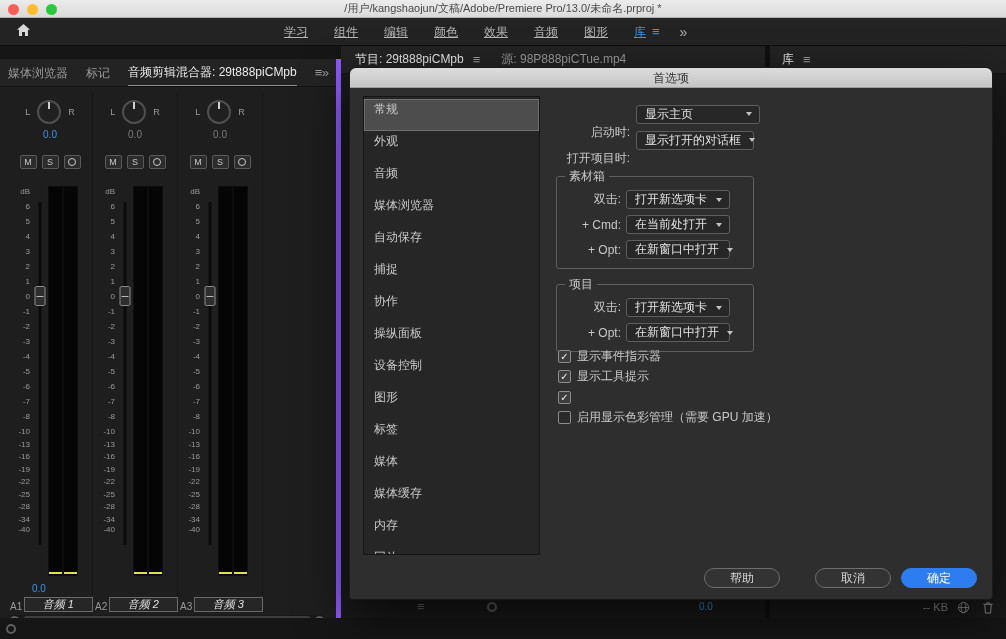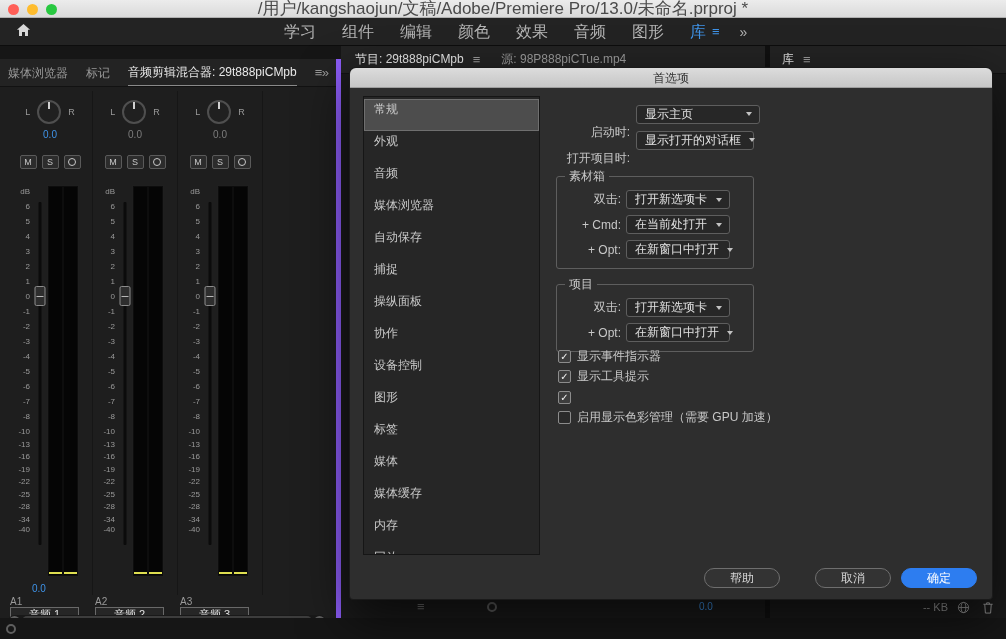--- a/index.html
+++ b/index.html
@@ -10,27 +10,27 @@
   *{margin:0;padding:0;box-sizing:border-box;}
   html,body{width:1006px;height:639px;}
   body{font-family:"Liberation Sans","DejaVu Sans",sans-serif;background:#161616;overflow:hidden;position:relative;color:#ccc;}
   .screen{position:absolute;inset:0;}
 
   
   .mac-titlebar{position:absolute;left:0;top:0;width:100%;height:18px;background:linear-gradient(#ececec,#dadada);border-bottom:1px solid #b0b0b0;}
   .lights{position:absolute;left:8px;top:4px;display:flex;gap:8px;}
   .light{width:11px;height:11px;border-radius:50%;display:block;}
   .light.red{background:#ff5f57}.light.yellow{background:#febc2e}.light.green{background:#28c840}
-  .mac-title{text-align:center;font-size:17px;color:#4a4a4a;line-height:17px;}
+  .mac-title{text-align:center;font-size:11px;color:#4a4a4a;line-height:17px;}
 
   
   .app-toolbar{position:absolute;left:0;top:18px;width:100%;height:28px;background:#232323;border-bottom:1px solid #0d0d0d;display:flex;align-items:center;}
   .home-btn{width:46px;height:100%;display:flex;align-items:center;justify-content:center;}
   .ws-tabs{display:flex;margin-left:225px;align-items:center;}
-  .ws-tab{padding:0 13px;font-size:16px;color:#b4b4b4;line-height:28px;white-space:nowrap;}
+  .ws-tab{padding:0 13px;font-size:12px;color:#b4b4b4;line-height:28px;white-space:nowrap;text-decoration:underline;}
   .ws-tab.active{color:var(--accent-blue);}
   .ws-menu{color:var(--accent-blue);font-size:13px;line-height:28px;margin-left:-7px;}
   .ws-overflow{margin-left:20px;color:#b4b4b4;font-size:14px;}
 
   
   .left-panel{position:absolute;left:0;top:46px;width:341px;height:572px;background:#1e1e1e;border-right:5px solid #8b5cf6;margin-top:13px;}
   .panel-tabs{position:absolute;left:0;top:0;width:100%;height:28px;background:#232323;border-bottom:1px solid #121212;display:flex;align-items:center;padding-left:8px;}
   .p-tab{font-size:12px;color:#999;margin-right:18px;line-height:26px;white-space:nowrap;}
   .p-tab.active{color:#e8e8e8;border-bottom:1px solid #8a8a8a;}
   .p-menu{color:#9a9a9a;font-size:13px;}
@@ -54,23 +54,23 @@
   .t15{height:15px}.t12{height:12.5px}.t10{height:10px}
   .fader-lane{width:14px;position:relative;}
   .fader-groove{position:absolute;left:50%;top:17px;bottom:32px;width:3px;background:#0b0b0b;transform:translateX(-50%);border-radius:1px;}
   .fader-handle{position:absolute;left:50%;top:101px;width:11px;height:20px;transform:translateX(-50%);background:#2e2e2e;border:1px solid #8c8c8c;border-radius:2px;}
   .fader-handle::after{content:"";position:absolute;left:1px;right:1px;top:50%;height:1px;background:#b8b8b8;}
   .meter{width:32px;background:#0d0d0d;border:1px solid #1f1f1f;display:flex;gap:2px;padding:1px;}
   .mbar{flex:1;background:#050505;position:relative;}
   .mbar::after{content:"";position:absolute;left:0;right:0;bottom:1px;height:2px;background:var(--meter-yellow);}
   .level-val{font-size:10px;color:var(--accent-blue);margin-top:6px;padding-left:24px;height:12px;}
   .track-labels{position:absolute;left:8px;top:537px;display:flex;}
-  .tlcell{width:85px;height:16px;display:flex;align-items:flex-start;padding-left:2px;flex-direction:column;}
+  .tlcell{width:85px;height:16px;display:flex;align-items:flex-end;padding-left:2px;}
   .tid{font-size:10px;color:#9a9a9a;width:15px;}
-  .tname{border:1px solid #696969;background:#262626;color:#e0e0e0;font-size:11px;line-height:13px;padding:0 18px;white-space:nowrap;}
+  .tname{border:1px solid #696969;background:#262626;color:#e0e0e0;font-size:11px;line-height:13px;padding:0 18px;white-space:nowrap;font-style:italic;}
   .h-scroll{position:absolute;left:8px;top:556px;width:318px;height:13px;background:#191919;border-radius:7px;}
   .scroll-thumb{position:absolute;left:14px;right:14px;top:1px;height:11px;background:#3d3d3d;border-radius:5px;}
   .scroll-knob{position:absolute;top:1px;width:11px;height:11px;border:3px solid #5f5f5f;border-radius:50%;}
   .scroll-knob.left{left:1px}.scroll-knob.right{right:1px}
 
   
   .right-area{position:absolute;left:341px;top:46px;right:0;height:572px;background:#1a1a1a;}
   .prog-tabs{position:absolute;left:0;top:0;width:424px;height:28px;background:#232323;border-bottom:1px solid #121212;display:flex;align-items:center;gap:9px;padding-left:14px;}
   .bg-tab{font-size:12px;color:#9a9a9a;white-space:nowrap;}
   .bg-tab.active{color:#e6e6e6;}
@@ -390,22 +390,22 @@
 
   <div class="dialog">
     <div class="dlg-title">首选项</div>
     <div class="cat-list" id="cat-list">
         <div class="cat selected">常规</div>
         <div class="cat">外观</div>
         <div class="cat">音频</div>
         <div class="cat">媒体浏览器</div>
         <div class="cat">自动保存</div>
         <div class="cat">捕捉</div>
+        <div class="cat">协作</div>
         <div class="cat">操纵面板</div>
-        <div class="cat">协作</div>
         <div class="cat">设备控制</div>
         <div class="cat">图形</div>
         <div class="cat">标签</div>
         <div class="cat">媒体</div>
         <div class="cat">媒体缓存</div>
         <div class="cat">内存</div>
         <div class="cat">回放</div>
         <div class="cat">同步设置</div>
         <div class="cat">时间轴</div>
         <div class="cat">修剪</div>

